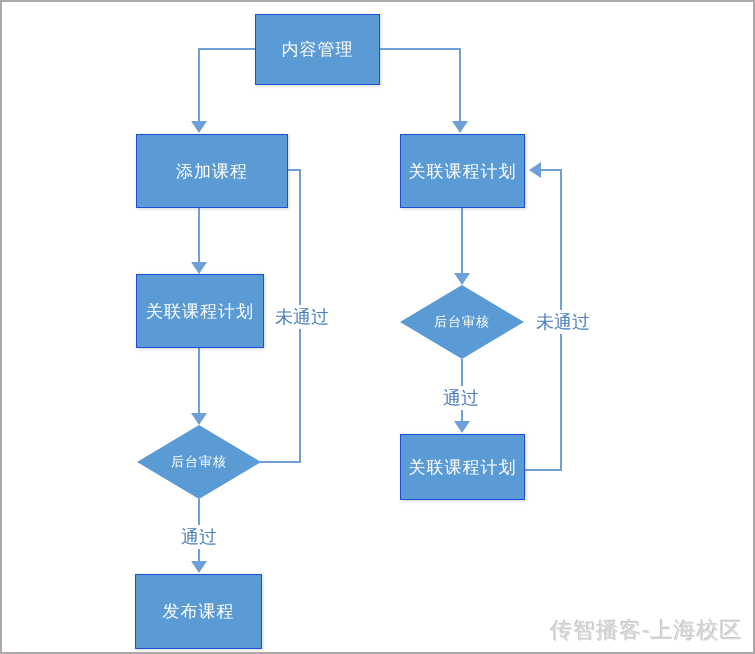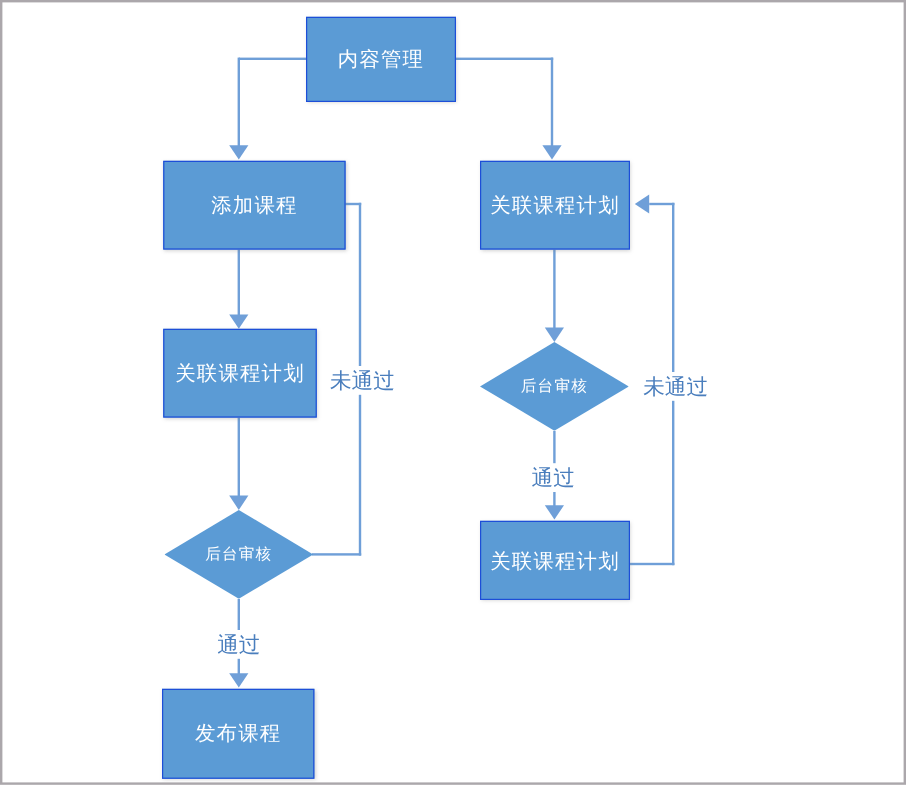--- a/index.html
+++ b/index.html
@@ -126,14 +126,15 @@
 
   <div class="node" style="left:398px;top:432px;width:125px;height:66px">
     <span>关联课程计划</span>
   </div>
 
   <div class="edge-label" style="left:271px;top:303px">未通过</div>
   <div class="edge-label" style="left:177px;top:523px">通过</div>
   <div class="edge-label" style="left:532px;top:308px">未通过</div>
   <div class="edge-label" style="left:439px;top:384px">通过</div>
 
+  <div class="watermark">传智播客-上海校区</div>
 
 </div>
 
 </body></html>

